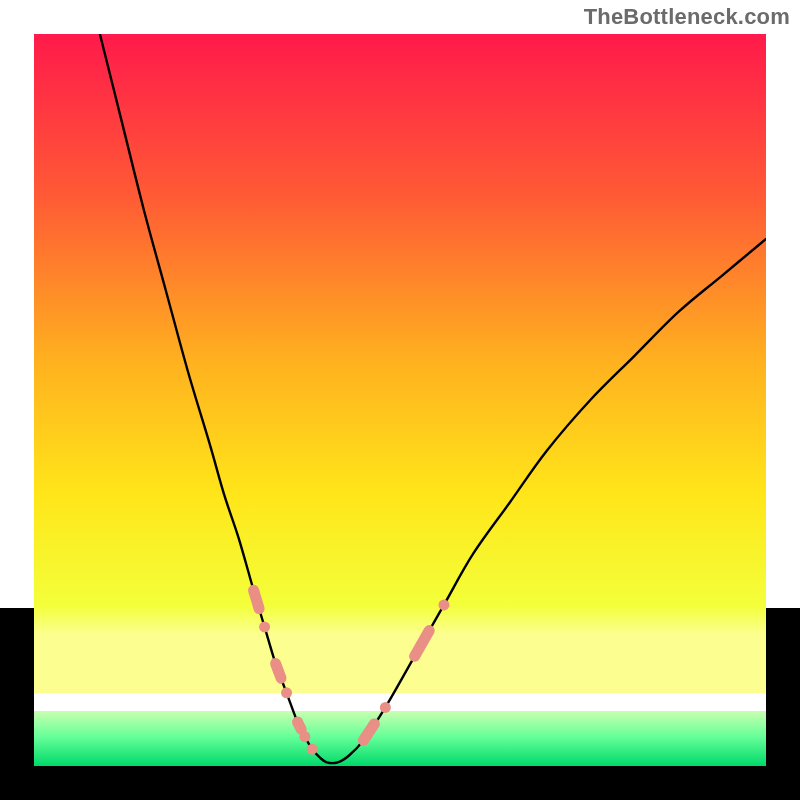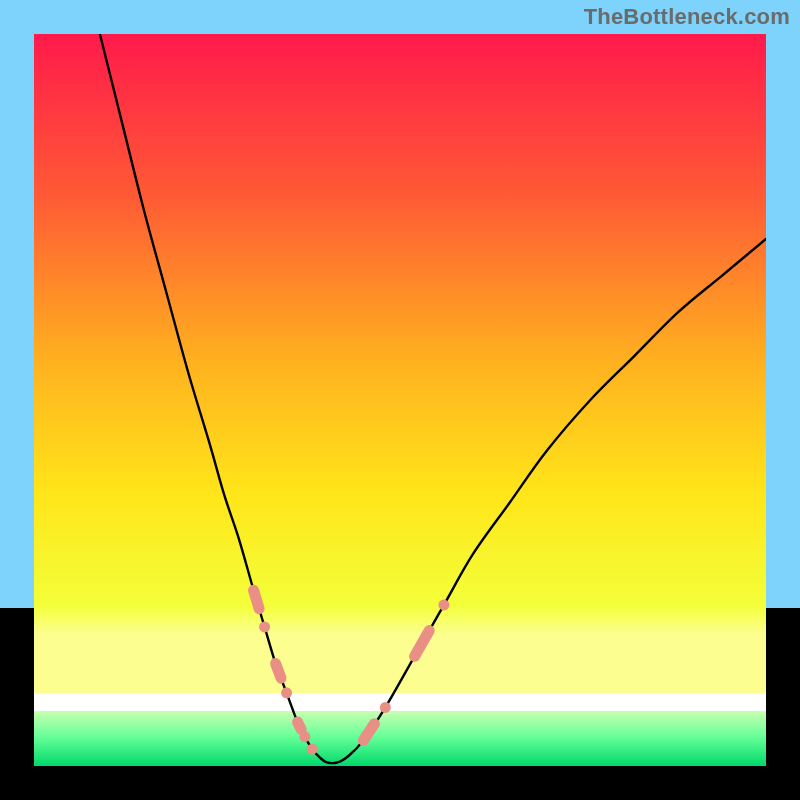--- a/index.html
+++ b/index.html
@@ -8,21 +8,21 @@
     width: 800px;
     height: 800px;
     background: #000;
     font-family: Arial, Helvetica, sans-serif;
     overflow: hidden;
   }
   .frame {
     position: absolute;
     left: 0; top: 0;
     width: 800px; height: 608px;
-    background: #7dd3fc;
+    background: #ffffff;
   }
   .watermark {
     position: absolute;
     top: 4px;
     right: 10px;
     color: #6b6b6b;
     font-size: 22px;
     font-weight: 600;
     letter-spacing: 0.2px;
     user-select: none;

